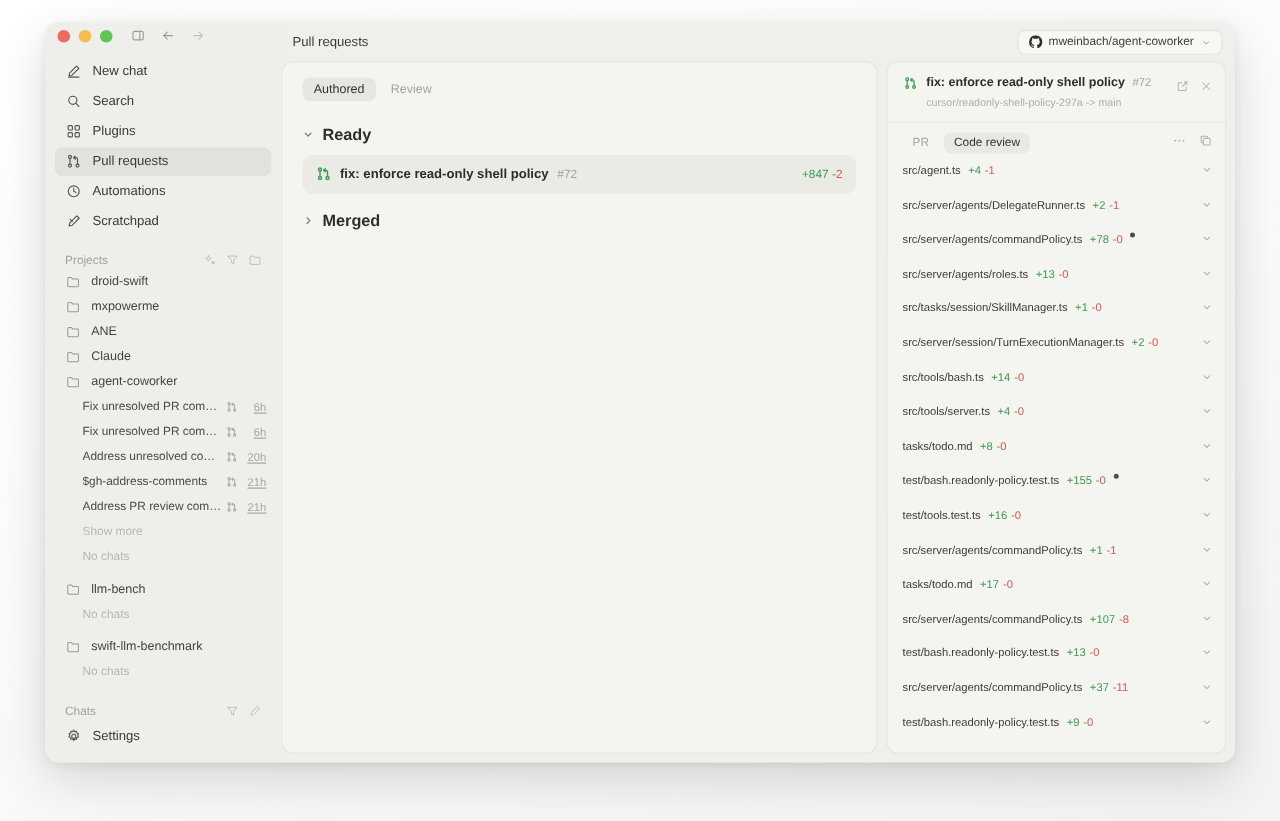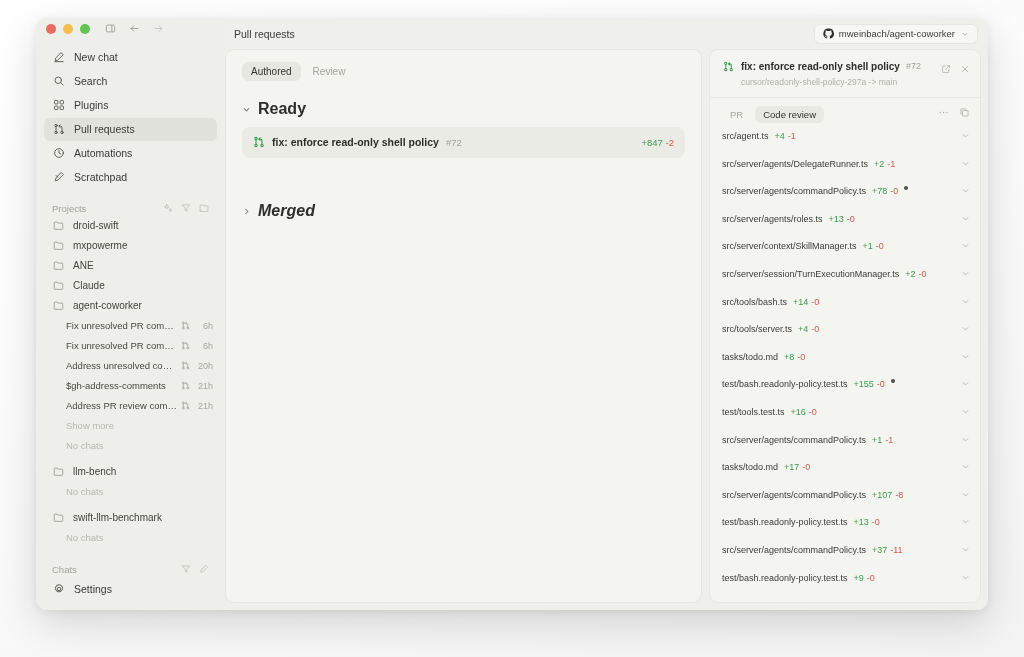--- a/index.html
+++ b/index.html
@@ -82,21 +82,21 @@
   .proj-item .nav-icon { color: #9a9a93; width:12px; height:12px; }
   .chat-item {
     display: flex; align-items: center;
     height: 20px; padding: 0 12px 0 30px;
     font-size: 9.5px; color: #4a4a44;
   }
   .chat-item .ci-label {
     flex: 1; white-space: nowrap; overflow: hidden; text-overflow: ellipsis;
   }
   .chat-item .ci-pr { width: 12px; color:#a8a8a1; display:flex; align-items:center; justify-content:center; flex-shrink:0; }
-  .chat-item .ci-time { width: 22px; text-align: right; color:#a8a8a1; font-size: 9px; flex-shrink:0; }
+  .chat-item .ci-time { width: 22px; text-align: right; color:#a8a8a1; font-size: 9px; flex-shrink:0;text-decoration:underline; }
   .muted-row {
     height: 20px; padding: 0 12px 0 30px;
     font-size: 9.5px; color: #b8b8b1;
     display: flex; align-items: center;
   }
   .sidebar-footer {
     margin-top: auto;
     padding: 0 8px 9px 8px;
   }
 
@@ -138,21 +138,21 @@
   }
   .tabs { display: flex; gap: 3px; margin-bottom: 19px; }
   .tab {
     font-size: 10px; padding: 4px 9px; border-radius: 6px;
     color: #a6a69f;
   }
   .tab.active { background: #e7e7e2; color: #33332f; }
 
   .group-head {
     display: flex; align-items: center; gap: 7px;
-    font-size: 16px; font-weight: bold; color: #2e2e2b;
+    font-size: 13px; font-weight: bold; color: #2e2e2b;
     margin-bottom: 9px;
   }
   .group-head .caret { color: #7c7c75; font-size: 9px; width: 9px; display:flex; align-items:center; justify-content:center; }
 
   .pr-card {
     background: #ebebe6;
     border-radius: 8px;
     padding: 9px 11px 10px 11px;
   }
   .pr-row1 { display: flex; align-items: center; }
@@ -164,21 +164,21 @@
   .del { color: #d05a4e; }
   .pr-row2 { display: flex; align-items: center; margin-top: 7px; padding-left: 19px; }
   .pr-branch { font-size: 9.5px; color: #a9a9a2; }
   .merge-btn {
     margin-left: auto;
     background: #e1e1db;
     border-radius: 6px;
     font-size: 9.5px; color: #3d3d39;
     padding: 4px 10px;
   }
-  .group-head.merged { margin-top: 44px; margin-bottom: 0; font-style: italic; }
+  .group-head.merged { margin-top: 14px; margin-bottom: 0; }
 
   
   .right-panel {
     width: 272px;
     flex-shrink: 0;
     background: #f4f4f1;
     border: 1px solid #e7e7e1;
     border-radius: 9px;
     display: flex;
     flex-direction: column;
@@ -672,21 +672,21 @@
             <span class="file-name">src/server/agents/roles.ts</span>
             <span class="file-add">+13</span>
             <span class="file-del">-0</span>
             <span class="file-caret">
               <svg width="9" height="9" viewBox="0 0 16 16" fill="none" stroke="currentColor" stroke-width="1.5" stroke-linecap="round" stroke-linejoin="round">
                   <polyline points="4,6.5 8,10.5 12,6.5"></polyline>
                 </svg>
             </span>
           </div>
           <div class="file-row">
-            <span class="file-name">src/server/context/SkillManager.ts</span>
+            <span class="file-name">src/tasks/session/SkillManager.ts</span>
             <span class="file-add">+1</span>
             <span class="file-del">-0</span>
             <span class="file-caret">
               <svg width="9" height="9" viewBox="0 0 16 16" fill="none" stroke="currentColor" stroke-width="1.5" stroke-linecap="round" stroke-linejoin="round">
                   <polyline points="4,6.5 8,10.5 12,6.5"></polyline>
                 </svg>
             </span>
           </div>
           <div class="file-row">
             <span class="file-name">src/server/session/TurnExecutionManager.ts</span>

